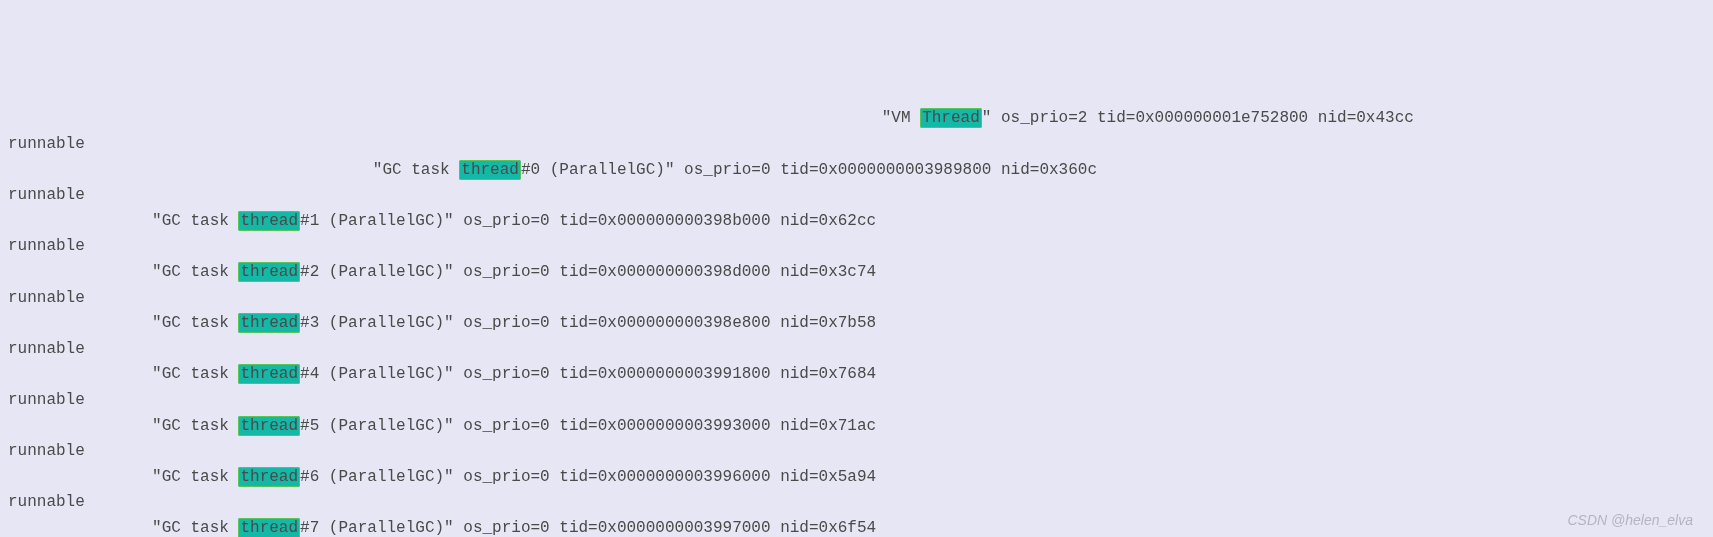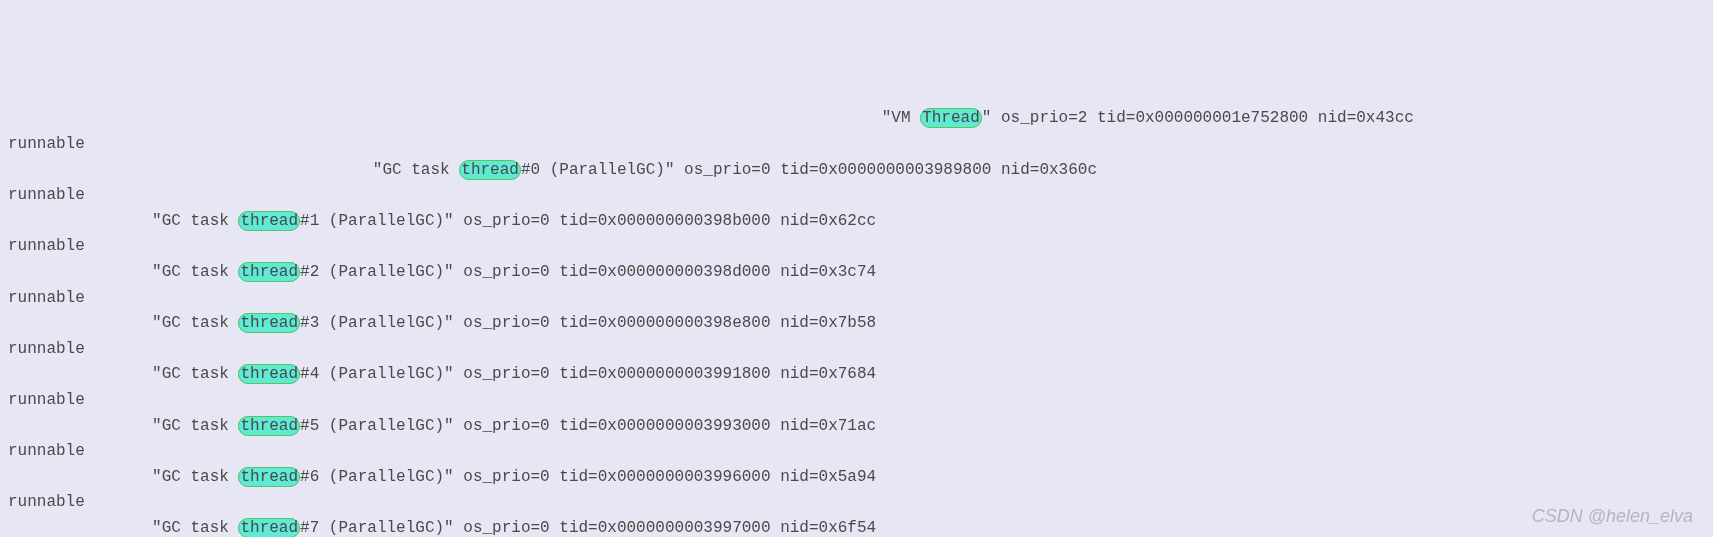--- a/index.html
+++ b/index.html
@@ -21,32 +21,32 @@
       overflow: hidden;
     }
     .dump-container {
       display: block;
     }
     .line {
       display: block;
       white-space: pre;
     }
     .hl {
-      background-color: #5eead4;
+      background-color: #14b8a6;
       border: 1px solid #5ac45a;
       padding: 0 1px;
-      border-radius: 10px;
+      border-radius: 2px;
     }
     .watermark {
       position: absolute;
       bottom: 6px;
       right: 20px;
       color: rgba(120, 120, 130, 0.45);
       font-family: Arial, sans-serif;
-      font-size: 18px;
+      font-size: 14px;
       font-style: italic;
       white-space: nowrap;
     }
   </style>
 </head>
 <body>
 
 
 
 <div class="dump-container" id="dump-container"><div class="line">                                                                                           <span>"VM </span><span class="hl">Thread</span><span>" os_prio=2 tid=0x000000001e752800 nid=0x43cc</span></div><div class="line"><span>runnable</span></div><div class="line">                                      <span>"GC task </span><span class="hl">thread</span><span>#0 (ParallelGC)" os_prio=0 tid=0x0000000003989800 nid=0x360c</span></div><div class="line"><span>runnable</span></div><div class="line">               <span>"GC task </span><span class="hl">thread</span><span>#1 (ParallelGC)" os_prio=0 tid=0x000000000398b000 nid=0x62cc</span></div><div class="line"><span>runnable</span></div><div class="line">               <span>"GC task </span><span class="hl">thread</span><span>#2 (ParallelGC)" os_prio=0 tid=0x000000000398d000 nid=0x3c74</span></div><div class="line"><span>runnable</span></div><div class="line">               <span>"GC task </span><span class="hl">thread</span><span>#3 (ParallelGC)" os_prio=0 tid=0x000000000398e800 nid=0x7b58</span></div><div class="line"><span>runnable</span></div><div class="line">               <span>"GC task </span><span class="hl">thread</span><span>#4 (ParallelGC)" os_prio=0 tid=0x0000000003991800 nid=0x7684</span></div><div class="line"><span>runnable</span></div><div class="line">               <span>"GC task </span><span class="hl">thread</span><span>#5 (ParallelGC)" os_prio=0 tid=0x0000000003993000 nid=0x71ac</span></div><div class="line"><span>runnable</span></div><div class="line">               <span>"GC task </span><span class="hl">thread</span><span>#6 (ParallelGC)" os_prio=0 tid=0x0000000003996000 nid=0x5a94</span></div><div class="line"><span>runnable</span></div><div class="line">               <span>"GC task </span><span class="hl">thread</span><span>#7 (ParallelGC)" os_prio=0 tid=0x0000000003997000 nid=0x6f54</span></div></div>

